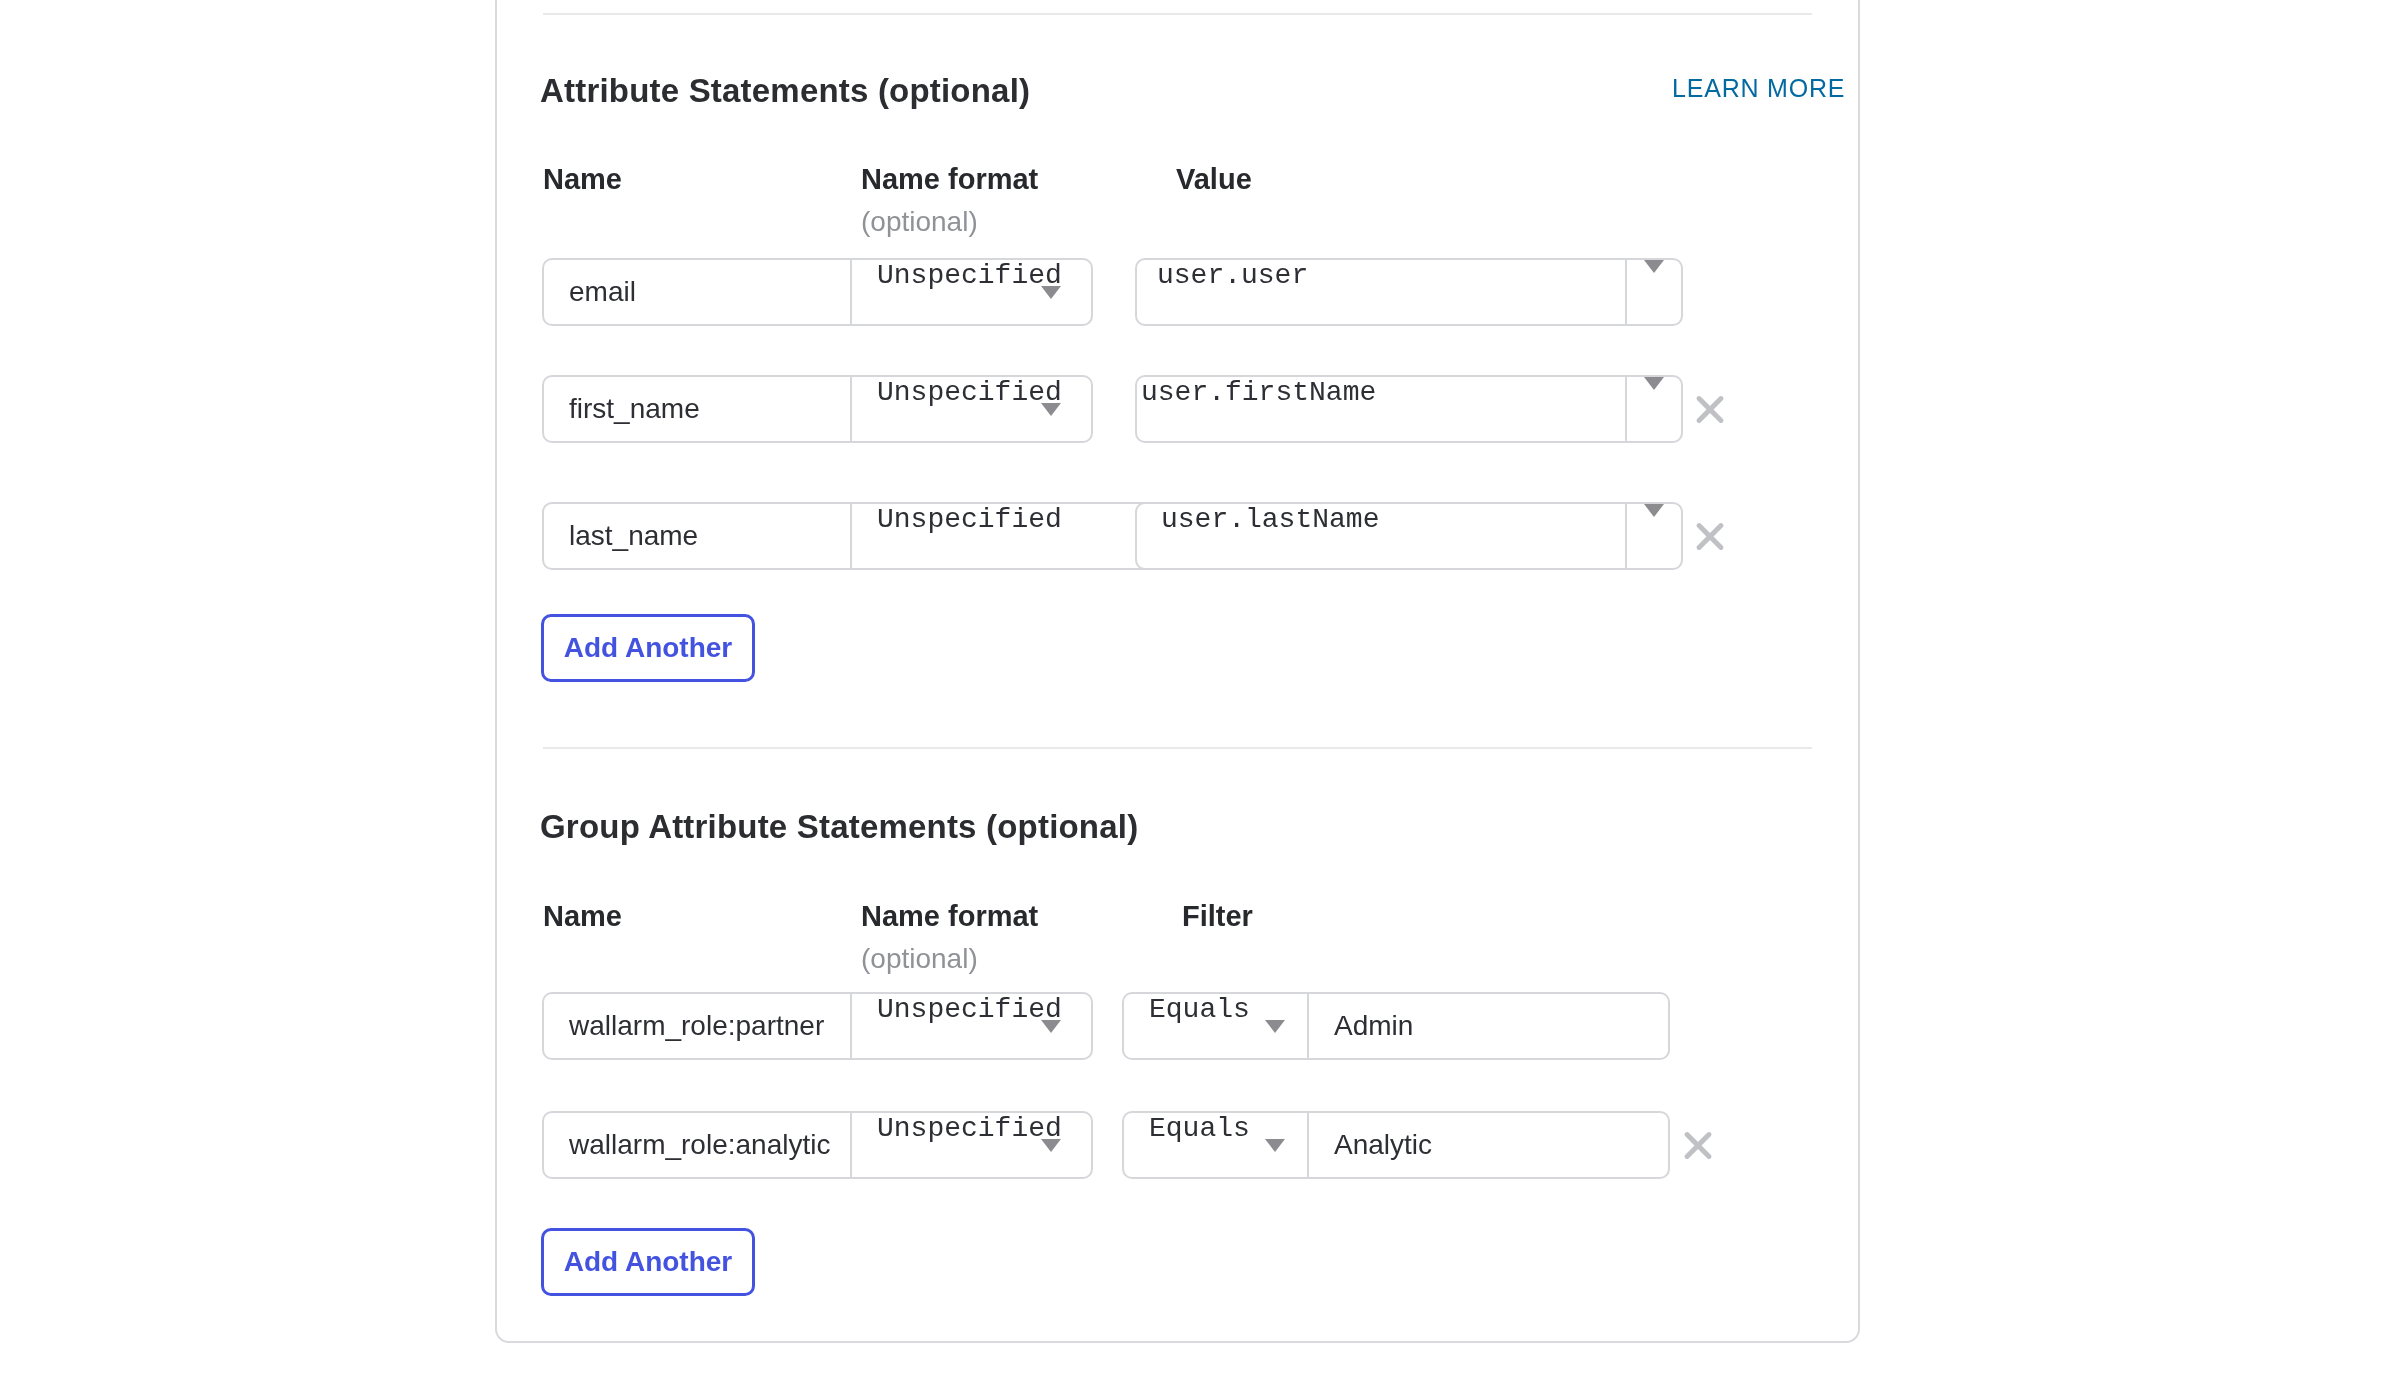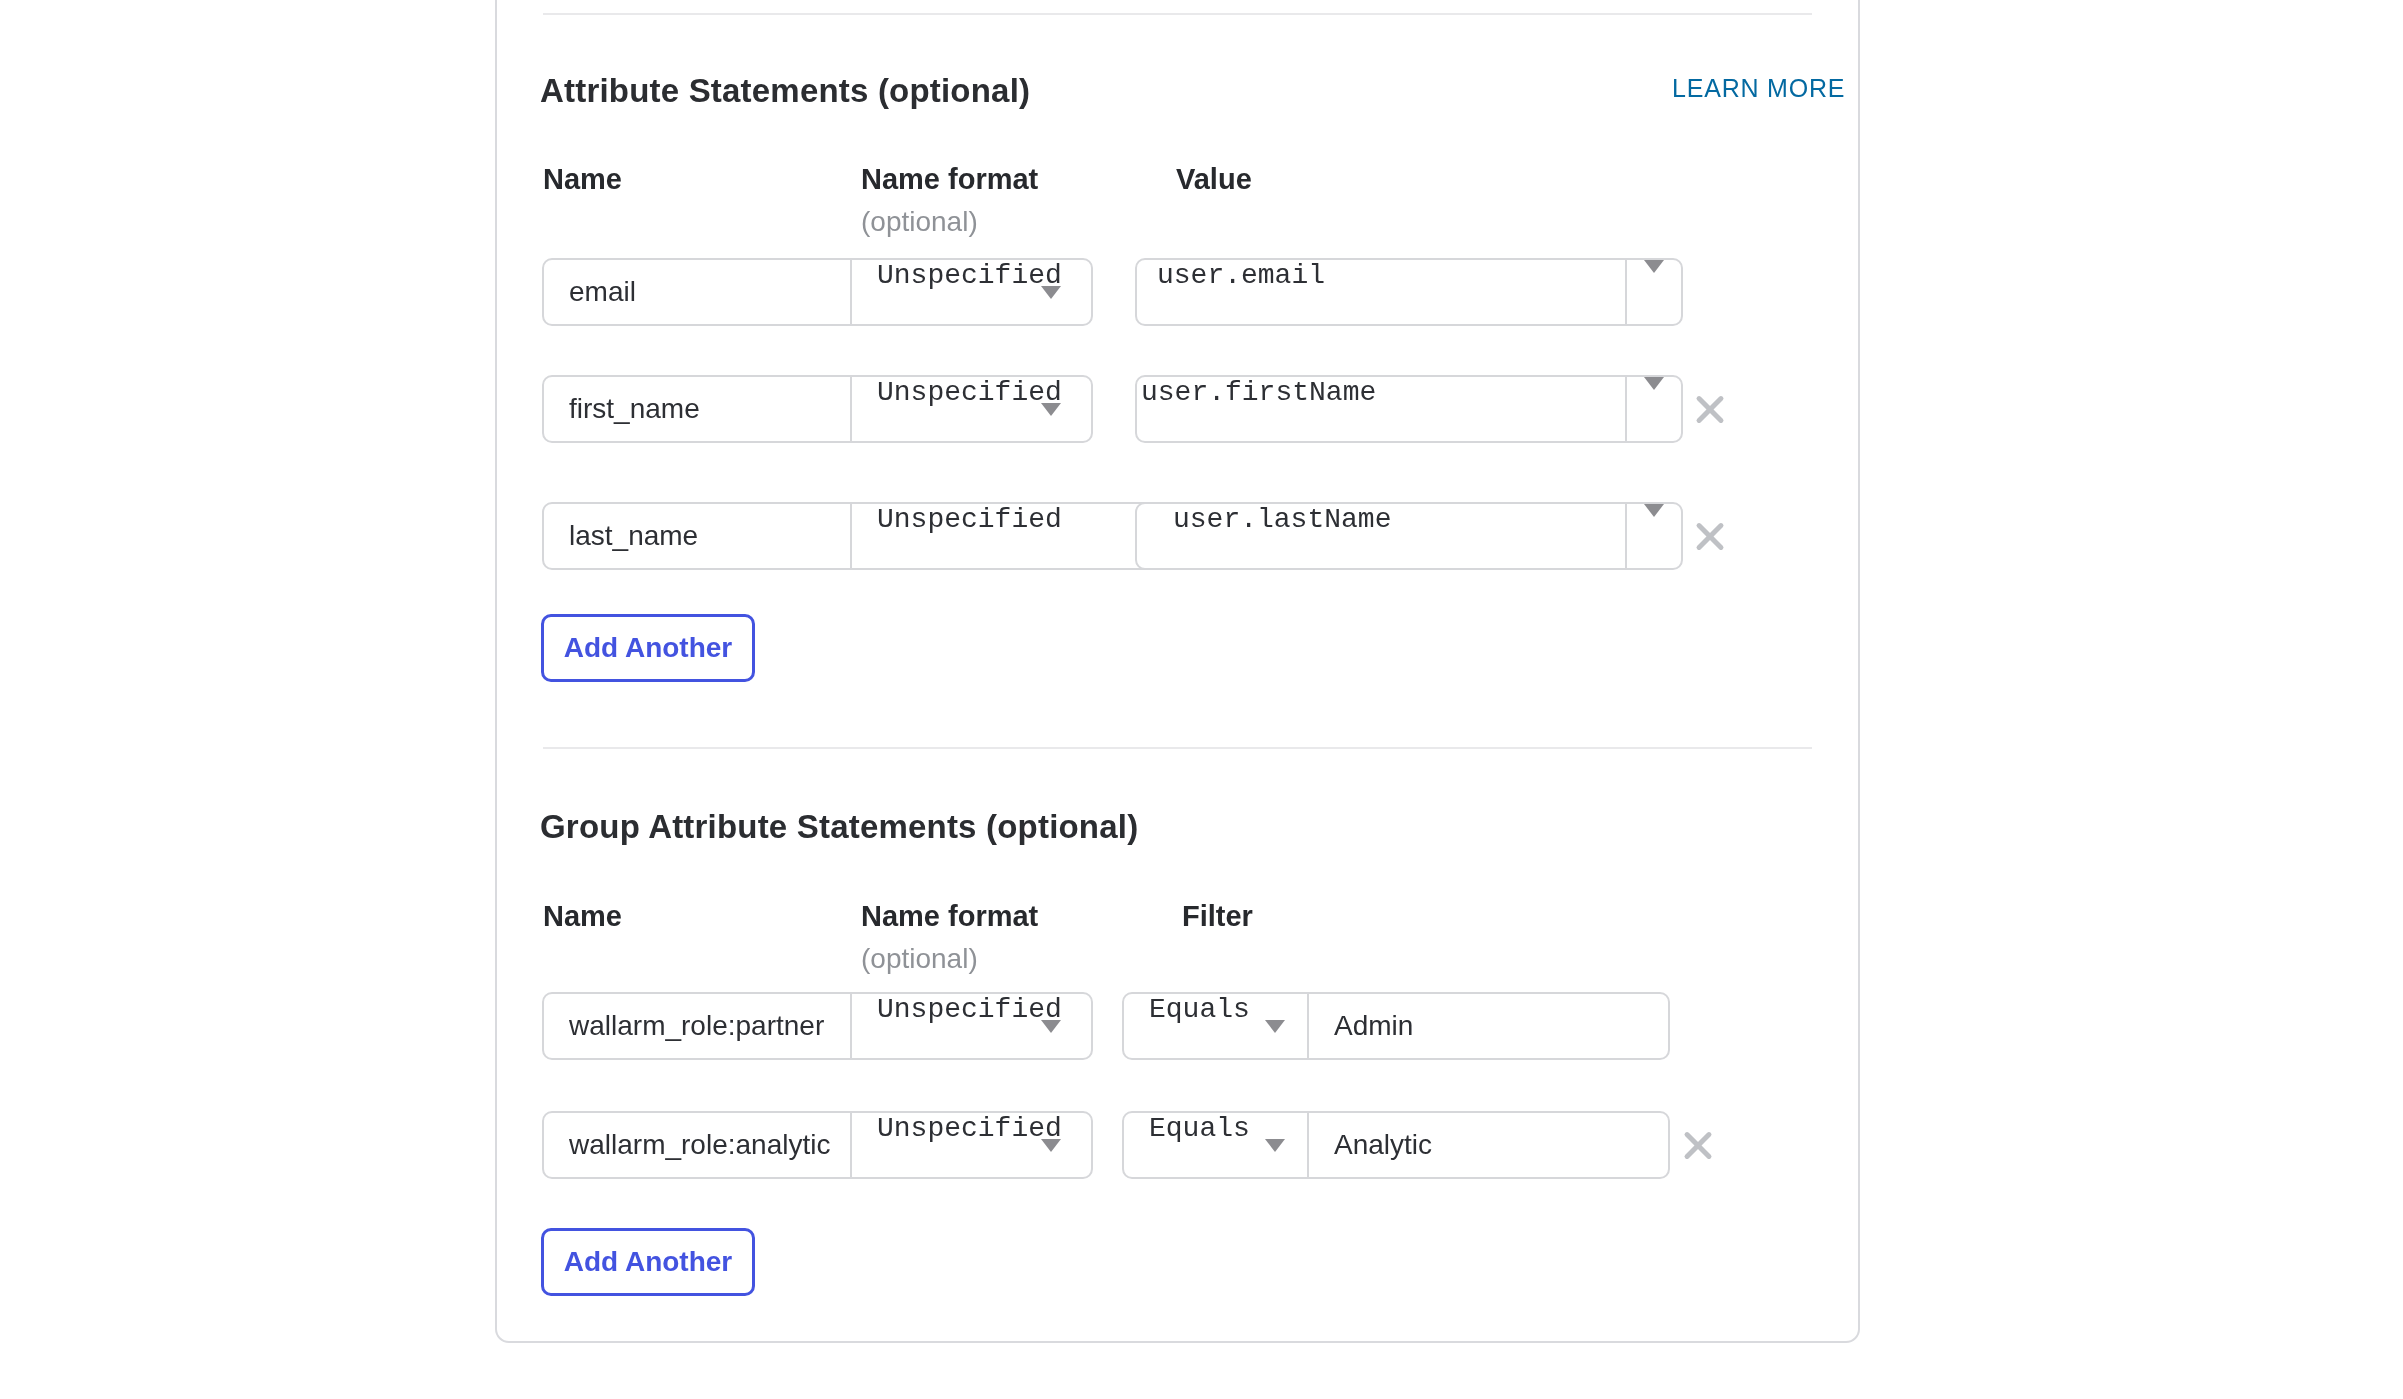--- a/index.html
+++ b/index.html
@@ -72,21 +72,21 @@
     <div class="vsep"></div>
     <div class="seg" style="flex:1">
       <span class="txt seg-pad">Unspecified</span>
       <span class="tri-wrap" style="right:30px">
           <span class="tri"></span>
         </span>
     </div>
   </div>
   <div class="combo" style="left:1123px; top:258px; width:548px">
     <div class="seg" style="flex:1">
-      <span class="txt" style="padding-left:20px">user.email</span>
+      <span class="txt" style="padding-left:20px">user.user</span>
     </div>
     <div class="vsep"></div>
     <div class="seg" style="width:54px; justify-content:center">
       <span class="tri"></span>
     </div>
   </div>
 
   <div class="combo" style="left:530px; top:375px; width:551px">
     <div class="seg" style="width:306px">
       <input class="flat" value="first_name" style="">
@@ -120,21 +120,21 @@
     <div class="vsep"></div>
     <div class="seg" style="flex:1">
       <span class="txt seg-pad">Unspecified</span>
       <span class="tri-wrap" style="right:30px">
           <span class="tri"></span>
         </span>
     </div>
   </div>
   <div class="combo" style="left:1123px; top:502px; width:548px">
     <div class="seg" style="flex:1">
-      <span class="txt" style="padding-left:36px">user.lastName</span>
+      <span class="txt" style="padding-left:24px">user.lastName</span>
     </div>
     <div class="vsep"></div>
     <div class="seg" style="width:54px; justify-content:center">
       <span class="tri"></span>
     </div>
   </div>
   <div class="xbtn" style="left:1676px; top:514px">
     <span class="bar a"></span>
     <span class="bar b"></span>
   </div>

